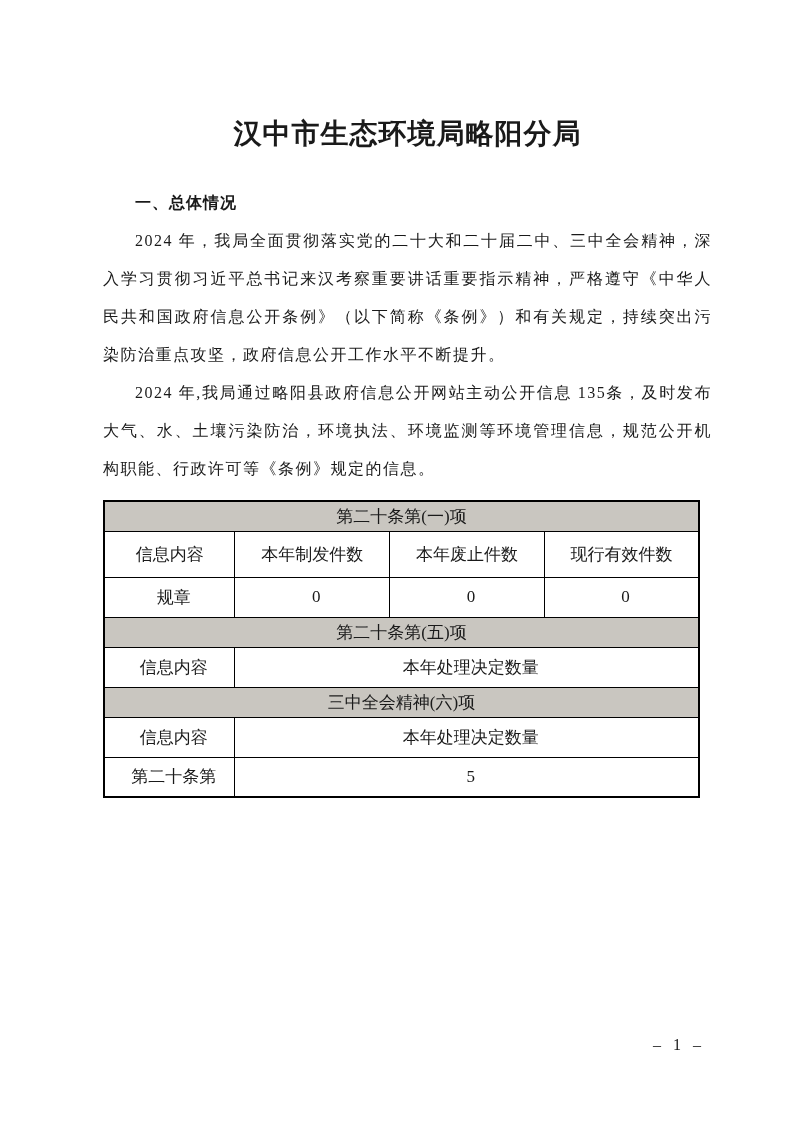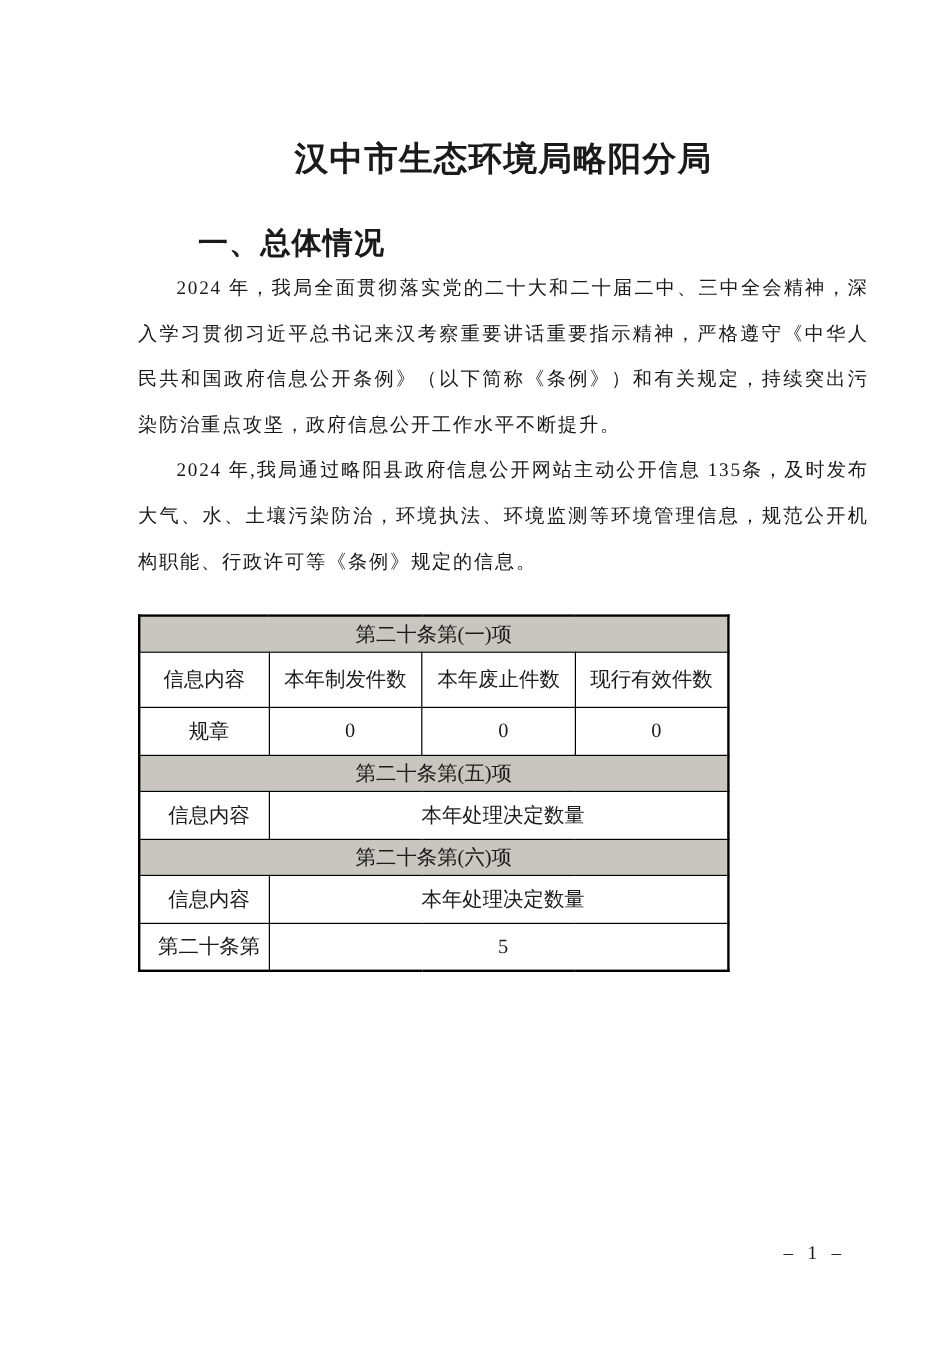--- a/index.html
+++ b/index.html
@@ -8,53 +8,53 @@
     width: 793px;
     height: 1122px;
     background: #ffffff;
     color: #1a1a1a;
     font-family: "Liberation Serif", "DejaVu Serif", serif;
     overflow: hidden;
     box-sizing: border-box;
   }
   .content {
     position: absolute;
-    left: 115px;
+    left: 103px;
     top: 0;
     width: 609px;
   }
   .doc-title {
     margin-top: 112px;
     text-align: center;
     font-size: 28px;
     line-height: 44px;
     font-weight: bold;
     letter-spacing: 1px;
     font-family: "Liberation Serif", "DejaVu Serif", serif;
   }
   .section-heading {
     margin-top: 28px;
-    font-size: 25px;
+    font-size: 16px;
     line-height: 38px;
     font-weight: bold;
     text-indent: 2em;
     letter-spacing: 1px;
     font-family: "Liberation Sans", "DejaVu Sans", sans-serif;
   }
   .body-para {
     margin: 0;
     font-size: 16px;
     line-height: 38px;
     text-align: justify;
     text-indent: 2em;
     letter-spacing: 1.5px;
   }
   .disclosure-table {
-    margin-top: 24px;
-    width: 493px;
+    margin-top: 12px;
+    width: 597px;
     border-collapse: collapse;
     table-layout: fixed;
     font-size: 17px;
     color: #1a1a1a;
   }
   .disclosure-table, .disclosure-table td {
     border: 1px solid #000;
   }
   .disclosure-table { border: 2px solid #000; }
   .disclosure-table td {
@@ -120,21 +120,21 @@
           <td>0</td>
         </tr>
         <tr class="band">
           <td colspan="4">第二十条第(五)项</td>
         </tr>
         <tr class="data">
           <td>信息内容</td>
           <td colspan="3">本年处理决定数量</td>
         </tr>
         <tr class="band">
-          <td colspan="4">第二十条第(六)项</td>
+          <td colspan="4">三中全会精神(六)项</td>
         </tr>
         <tr class="data">
           <td>信息内容</td>
           <td colspan="3">本年处理决定数量</td>
         </tr>
         <tr class="data">
           <td>第二十条第</td>
           <td colspan="3">5</td>
         </tr>
       </tbody>

